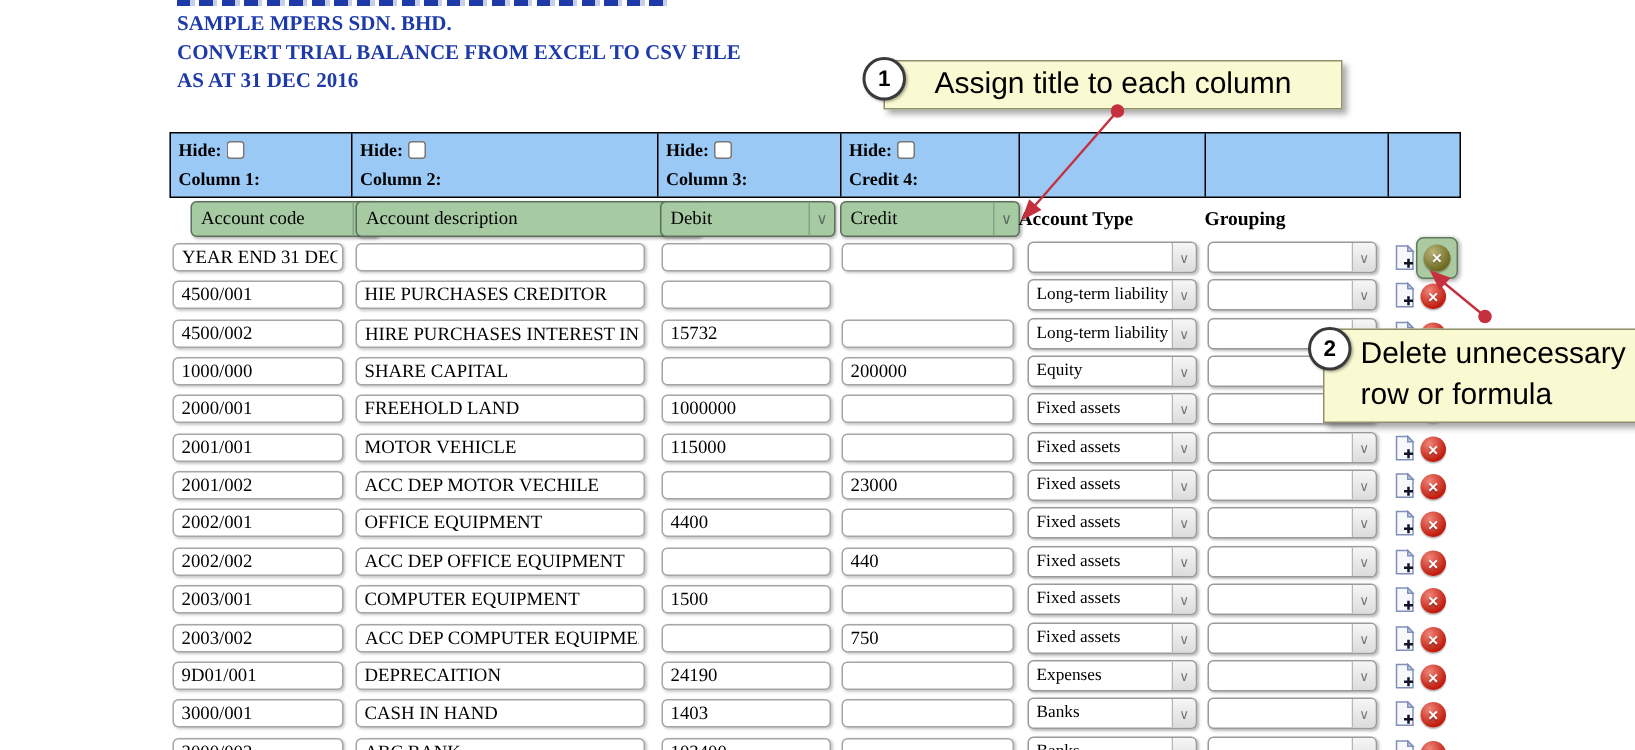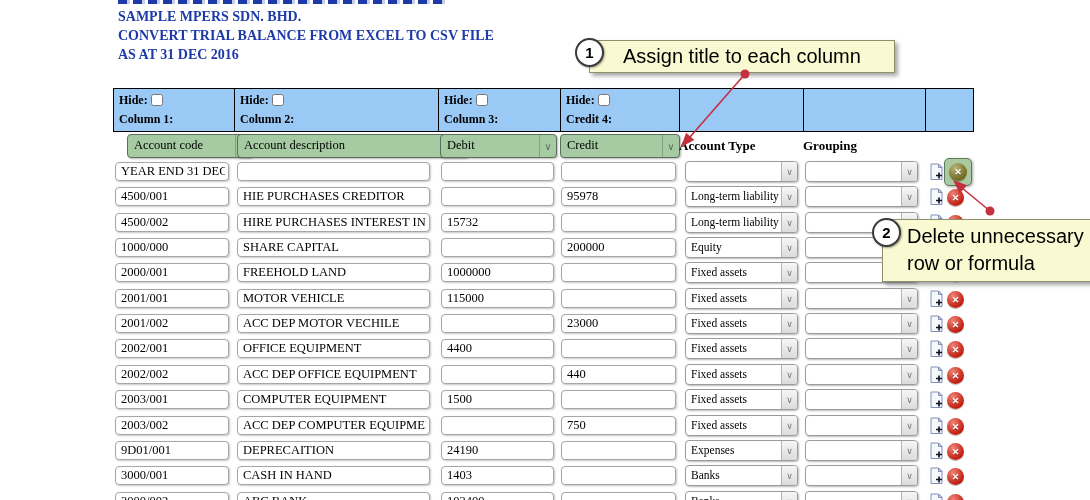--- a/index.html
+++ b/index.html
@@ -145,21 +145,20 @@
       <path d="M10 9.5 v6 M7 12.5 h6" stroke="#15152a" stroke-width="1.7"></path>
     </svg>
     <span class="delete-btn hl">
       <span class="del">✕</span>
     </span>
   </div>
     <div class="row" style="top: 186px;">
     <input class="in code" value="4500/001" style="">
     <input class="in desc" value="HIE PURCHASES CREDITOR" style="">
     <input class="in debit" style="">
-    <input class="in credit" value="95978" style="">
     <div class="sel type">
       <span class="sel-label">Long-term liability</span>
       <span class="chev">∨</span>
     </div>
     <div class="sel group">
       <span class="sel-label"></span>
       <span class="chev">∨</span>
     </div>
     <svg class="ins" viewBox="0 0 15 18">
       <path d="M2 1 h7.5 L13 4.5 V16.5 H2 Z" fill="#f6f8fc" stroke="#8090b8" stroke-width="1"></path>

